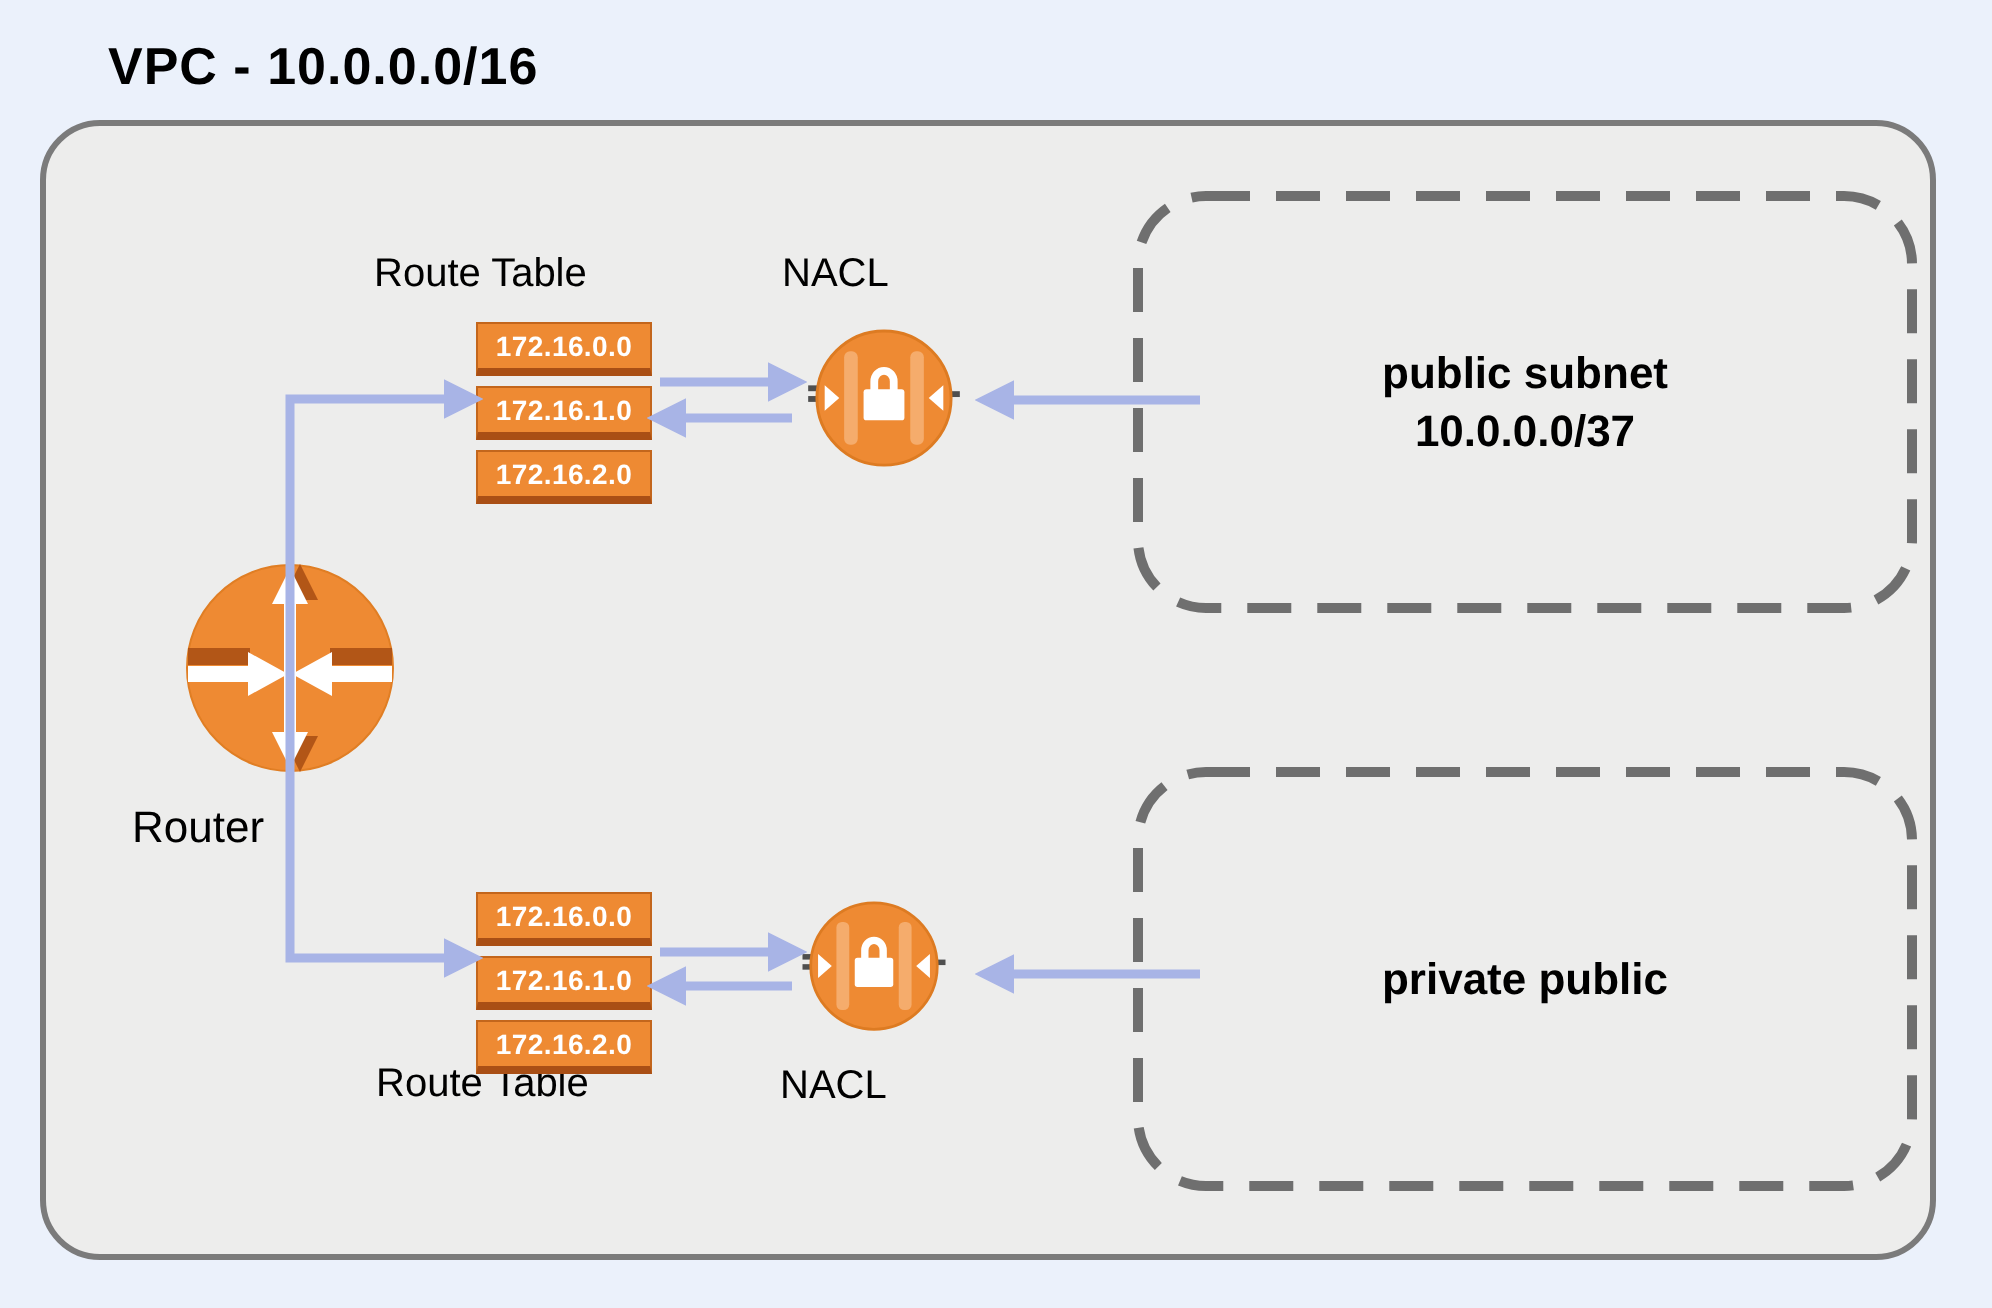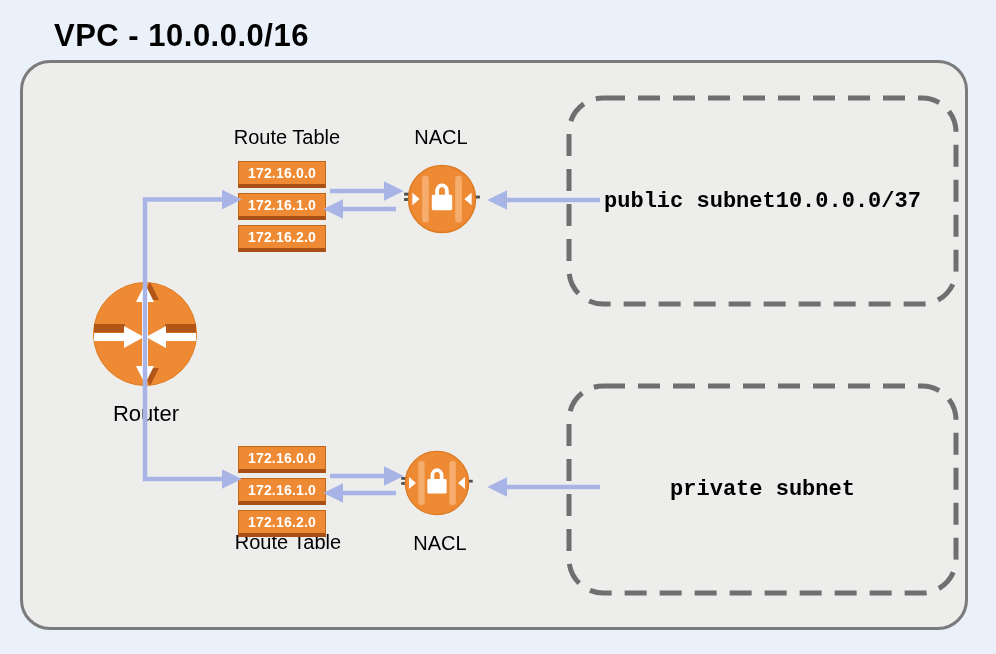--- a/index.html
+++ b/index.html
@@ -5,21 +5,21 @@
   html,body{margin:0;padding:0;}
   body{
     width:996px;height:654px;
     background:var(--background,#EBF1FB);
     font-family:"Liberation Sans", sans-serif;
     position:relative;overflow:hidden;
   }
   .canvas{position:absolute;left:0;top:0;width:996px;height:654px;}
   .title{
     position:absolute;left:54px;top:18px;
-    font-size:31px;font-weight:bold;color:var(--text,#000);
+    font-size:26px;font-weight:bold;color:var(--text,#000);
     letter-spacing:.5px;
   }
   .vpc-box{
     position:absolute;left:20px;top:60px;width:948px;height:570px;
     box-sizing:border-box;
     background:var(--vpc-fill,#EDEDEC);
     border:3px solid var(--vpc-border,#7B7B7B);
     border-radius:30px;
     z-index:1;
   }
@@ -33,30 +33,29 @@
   .conn{
     fill:none;
     stroke:var(--arrow,#A8B4E6);
     stroke-width:4.5;
     stroke-linecap:butt;
     stroke-linejoin:miter;
   }
   #ah-path{fill:var(--arrow,#A8B4E6);}
   .subnet-label{
     position:absolute;z-index:2;
-    display:flex;flex-direction:row;align-items:center;justify-content:center;
-    font-family:Liberation Mono, monospace;
+    display:flex;flex-direction:column;align-items:center;justify-content:center;
   }
   .subnet-label div{
     font-size:22px;font-weight:bold;color:var(--text,#000);line-height:29px;
   }
   .lbl{
     position:absolute;z-index:3;
     font-size:20px;color:var(--text,#111);
-    text-align:center;
+    text-align:left;
   }
   .router-label{font-size:22px;}
   .rt{position:absolute;z-index:3;}
   .rt-row{
     box-sizing:border-box;
     width:88px;height:27px;margin-bottom:5px;
     background:var(--orange,#EE8A33);
     border:1px solid #C3661C;
     border-bottom:4px solid #A94F15;
     color:#fff;font-size:14px;font-weight:bold;
@@ -79,21 +78,21 @@
   <div class="title">VPC - 10.0.0.0/16</div>
 
   <div class="vpc-box"></div>
 
   <div class="subnet-label" style="left:567px;top:96px;width:391px;height:210px;">
     <div>public subnet</div>
     <div>10.0.0.0/37</div>
   </div>
 
   <div class="subnet-label" style="left:567px;top:384px;width:391px;height:211px;">
-    <div>private subnet</div>
+    <div>private public</div>
   </div>
 
   <div class="lbl" style="left:187px;top:126px;width:200px;">Route Table</div>
   <div class="lbl" style="left:391px;top:126px;width:100px;">NACL</div>
   <div class="lbl" style="left:188px;top:531px;width:200px;">Route Table</div>
   <div class="lbl" style="left:390px;top:532px;width:100px;">NACL</div>
   <div class="lbl router-label" style="left:66px;top:401px;width:160px;">Router</div>
 
   <div class="rt" style="left:238px;top:161px;">
     <div class="rt-row">172.16.0.0</div>

